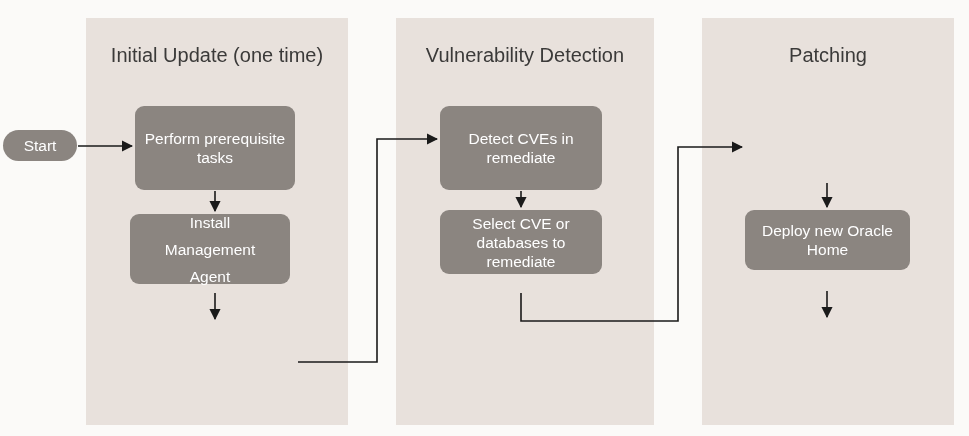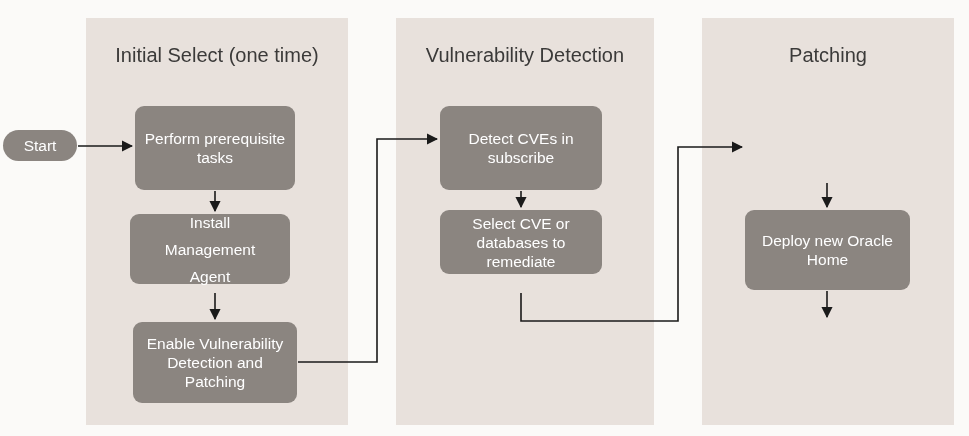--- a/index.html
+++ b/index.html
@@ -68,36 +68,35 @@
 </style>
 </head>
 <body>
 
 <div id="diagram">
 
   <div class="lane" style="left:86px; top:18px; width:262px; height:407px;"></div>
   <div class="lane" style="left:396px; top:18px; width:258px; height:407px;"></div>
   <div class="lane" style="left:702px; top:18px; width:252px; height:407px;"></div>
 
-  <div class="lane-title" style="left:86px; width:262px; top:43px;">Initial Select (one time)</div>
+  <div class="lane-title" style="left:86px; width:262px; top:43px;">Initial Update (one time)</div>
   <div class="lane-title" style="left:396px; width:258px; top:43px;">Vulnerability Detection</div>
   <div class="lane-title" style="left:702px; width:252px; top:43px;">Patching</div>
 
   <div class="start-node" style="left:3px; top:130px; width:74px; height:31px;">Start</div>
 
   <div class="node" style="left:135px; top:106px; width:160px; height:84px;">Perform prerequisite tasks</div>
   <div class="node loose" style="left:130px; top:214px; width:160px; height:70px;">Install
 Management
 Agent</div>
-  <div class="node" style="left:133px; top:322px; width:164px; height:81px;">Enable Vulnerability Detection and Patching</div>
 
-  <div class="node" style="left:440px; top:106px; width:162px; height:84px;">Detect CVEs in subscribe</div>
+  <div class="node" style="left:440px; top:106px; width:162px; height:84px;">Detect CVEs in remediate</div>
   <div class="node" style="left:440px; top:210px; width:162px; height:64px;">Select CVE or databases to remediate</div>
 
-  <div class="node" style="left:745px; top:210px; width:165px; height:80px;">Deploy new Oracle Home</div>
+  <div class="node" style="left:745px; top:210px; width:165px; height:60px;">Deploy new Oracle Home</div>
 
   <svg class="edges" viewBox="0 0 969 436" width="969" height="436">
     <defs>
       <marker id="arrow" viewBox="0 0 10 10" refX="9" refY="5" markerWidth="7" markerHeight="7" orient="auto-start-reverse">
         <path d="M 0 0 L 10 5 L 0 10 z" fill="#1a1a1a"></path>
       </marker>
     </defs>
     <g fill="none" stroke="#1a1a1a" stroke-width="1.6" marker-end="url(#arrow)">
       <path d="M 78 146 L 132 146"></path>
       <path d="M 215 191 L 215 211"></path>

